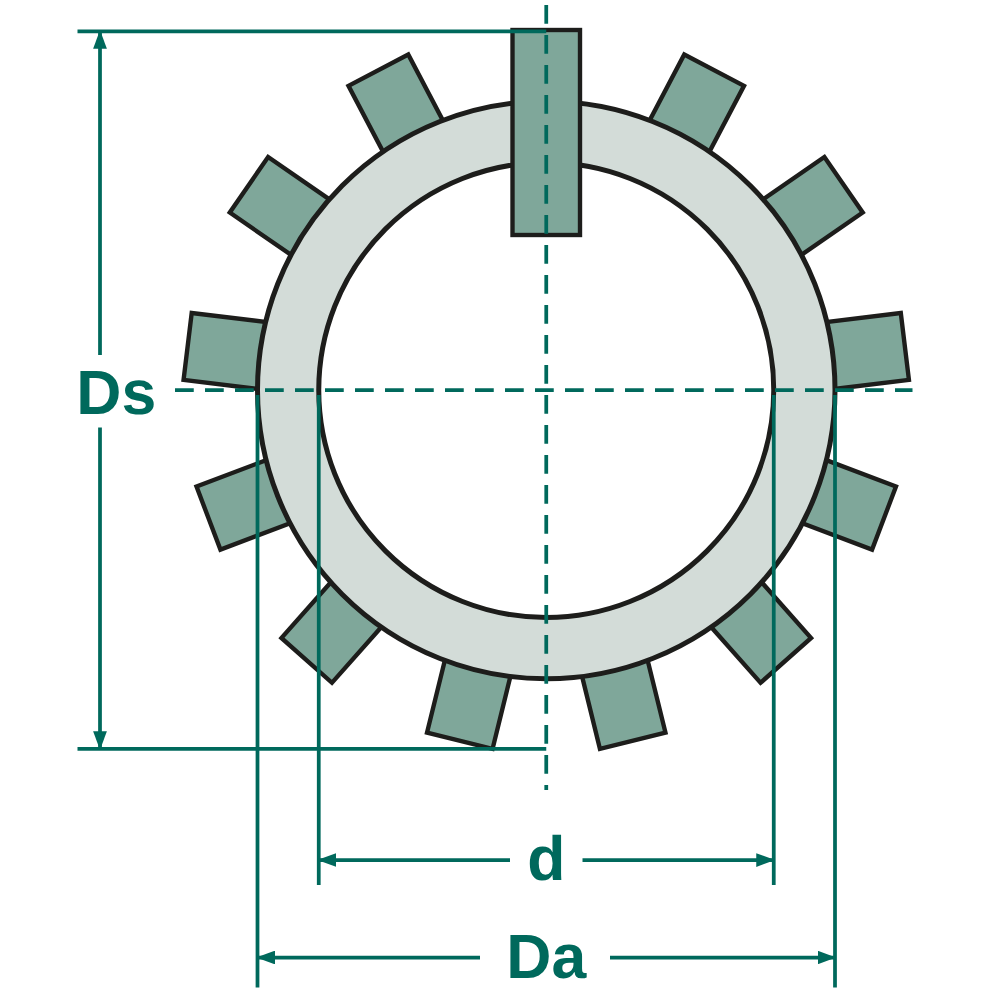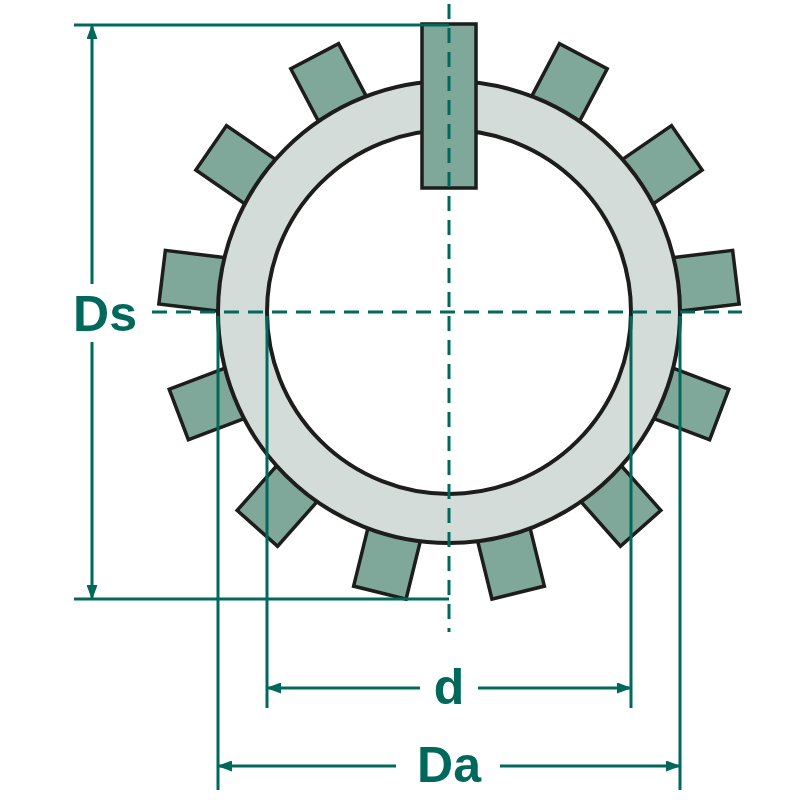--- a/index.html
+++ b/index.html
@@ -4,21 +4,21 @@
 <style>
   :root{
     --dim:#00695c;
     --outline:#1d1d1b;
     --ring-fill:#d3dcd8;
     --tab-fill:#7fa79a;
     --bore-fill:#ffffff;
     --bg:#ffffff;
   }
   html,body{margin:0;padding:0;background:var(--bg);}
-  .stage{width:776px;height:800px;position:relative;background:var(--bg);overflow:hidden;padding-left:12px;}
+  .stage{width:776px;height:800px;position:relative;background:var(--bg);overflow:hidden;}
   svg{display:block;}
   .tab{fill:var(--tab-fill);stroke:var(--outline);stroke-width:3.5px;}
   .ring-outer{fill:var(--ring-fill);stroke:var(--outline);stroke-width:4px;}
   .ring-inner{fill:var(--bore-fill);stroke:var(--outline);stroke-width:4px;}
   .centerline{stroke:var(--dim);stroke-width:3px;stroke-dasharray:15 9;fill:none;}
   .dimline{stroke:var(--dim);stroke-width:3px;fill:none;}
   .extline{stroke:var(--dim);stroke-width:3px;fill:none;}
   .dim-label{fill:var(--dim);font:700 50px "Liberation Sans", sans-serif;}
   .label-bg{fill:var(--bg);}
   .arrowhead{fill:var(--dim);}

